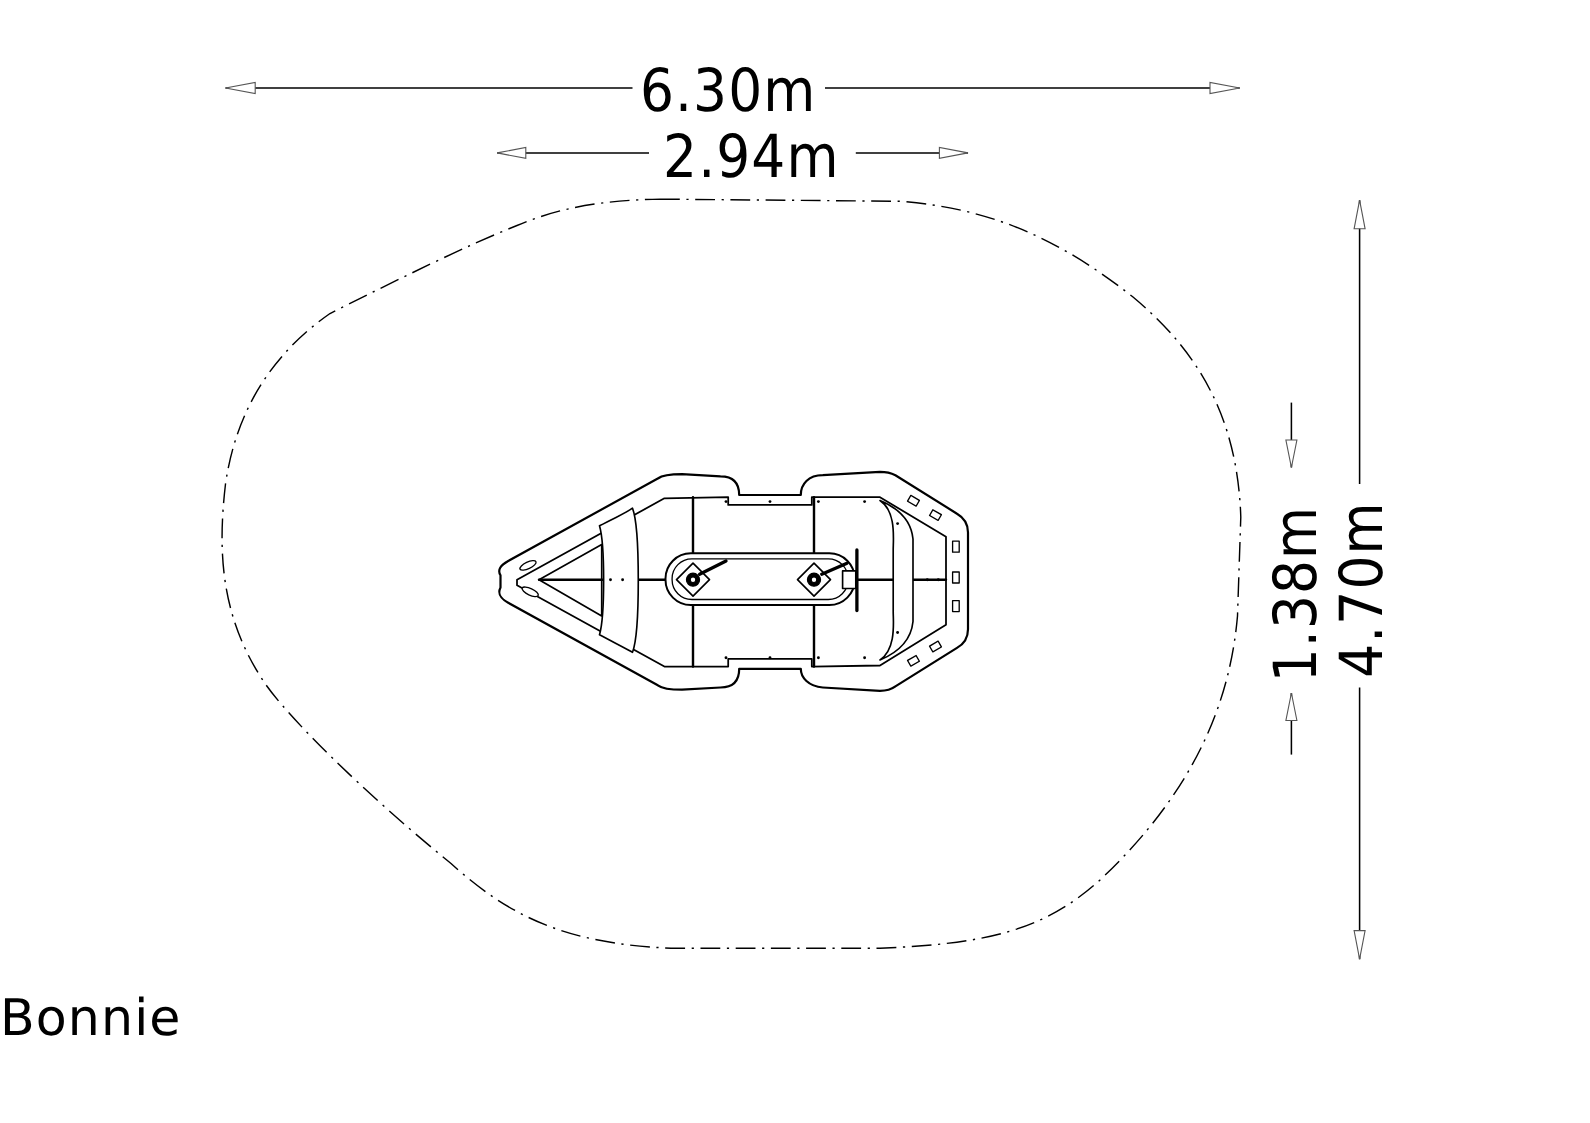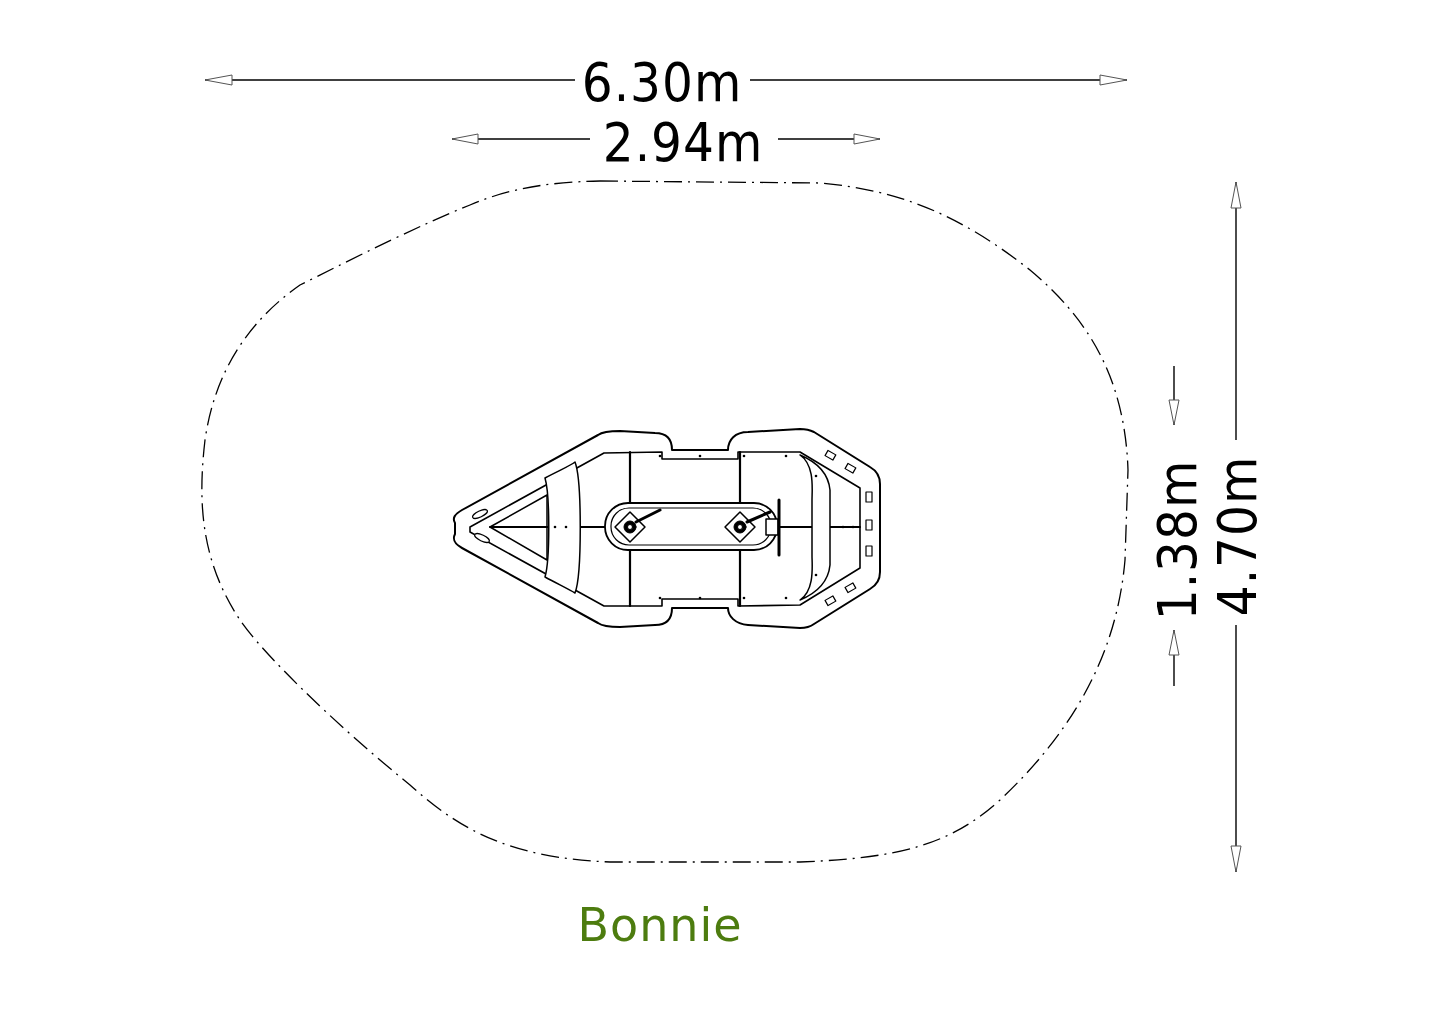--- a/index.html
+++ b/index.html
@@ -1,21 +1,21 @@
 <!DOCTYPE html>
 <html><head>
   <meta charset="utf-8">
   <style>
     html, body { margin: 0; padding: 0; background: #ffffff; }
     body { width: 1445px; height: 1021px; position: relative; overflow: hidden; font-family: "DejaVu Sans", sans-serif; }
     #drawing { position: absolute; left: 0; top: 0; width: 1445px; height: 1021px; }
     .dim-text { font-family: "DejaVu Sans Condensed", "DejaVu Sans", sans-serif; font-weight: normal; fill: #000; letter-spacing: 1px; }
     .label {
-      position: absolute; left: 0; top: 898px; width: 1320px; text-align: center;
-      font-family: "DejaVu Sans", sans-serif; font-size: 46px; color: #4d7c0f; letter-spacing: 1px;
+      position: absolute; left: 0; top: 898px; width: 1320px; text-align: left;
+      font-family: "DejaVu Sans", sans-serif; font-size: 46px; color: #000000; letter-spacing: 1px;
     }
     .label span { display: inline-block; transform: translateX(0px); }
   </style>
 </head>
 <body>
 
 <svg id="drawing" viewBox="0 0 1445 1021" xmlns="http://www.w3.org/2000/svg">
   <defs>
     <marker id="arrowR" markerWidth="30" markerHeight="12" refX="29" refY="6" orient="auto" markerUnits="userSpaceOnUse">
       <path d="M1,1 L29,6 L1,11 Z" fill="#fff" stroke="#555" stroke-width="1"></path>

